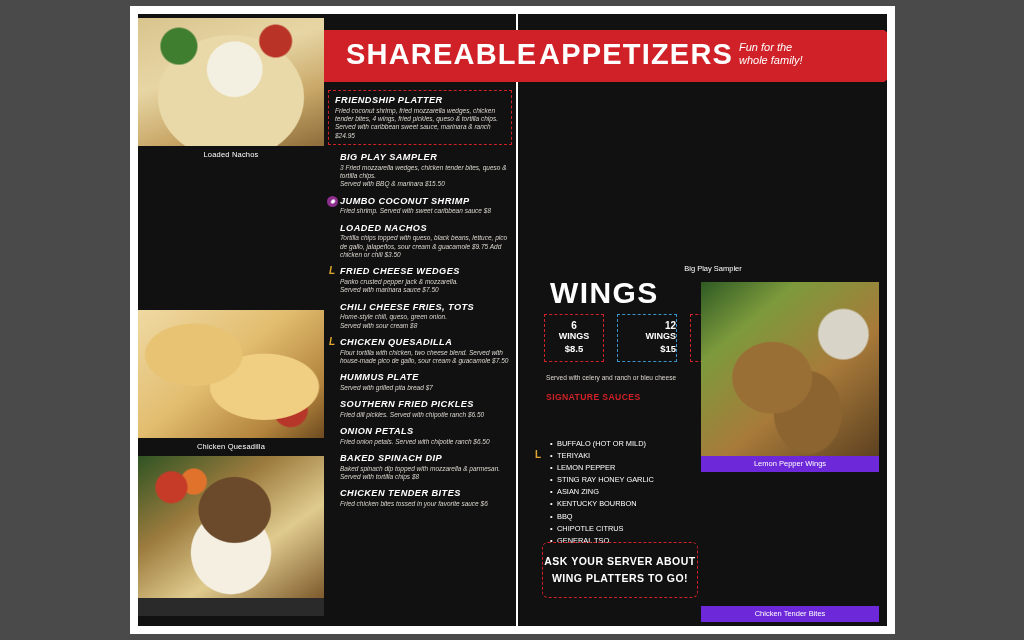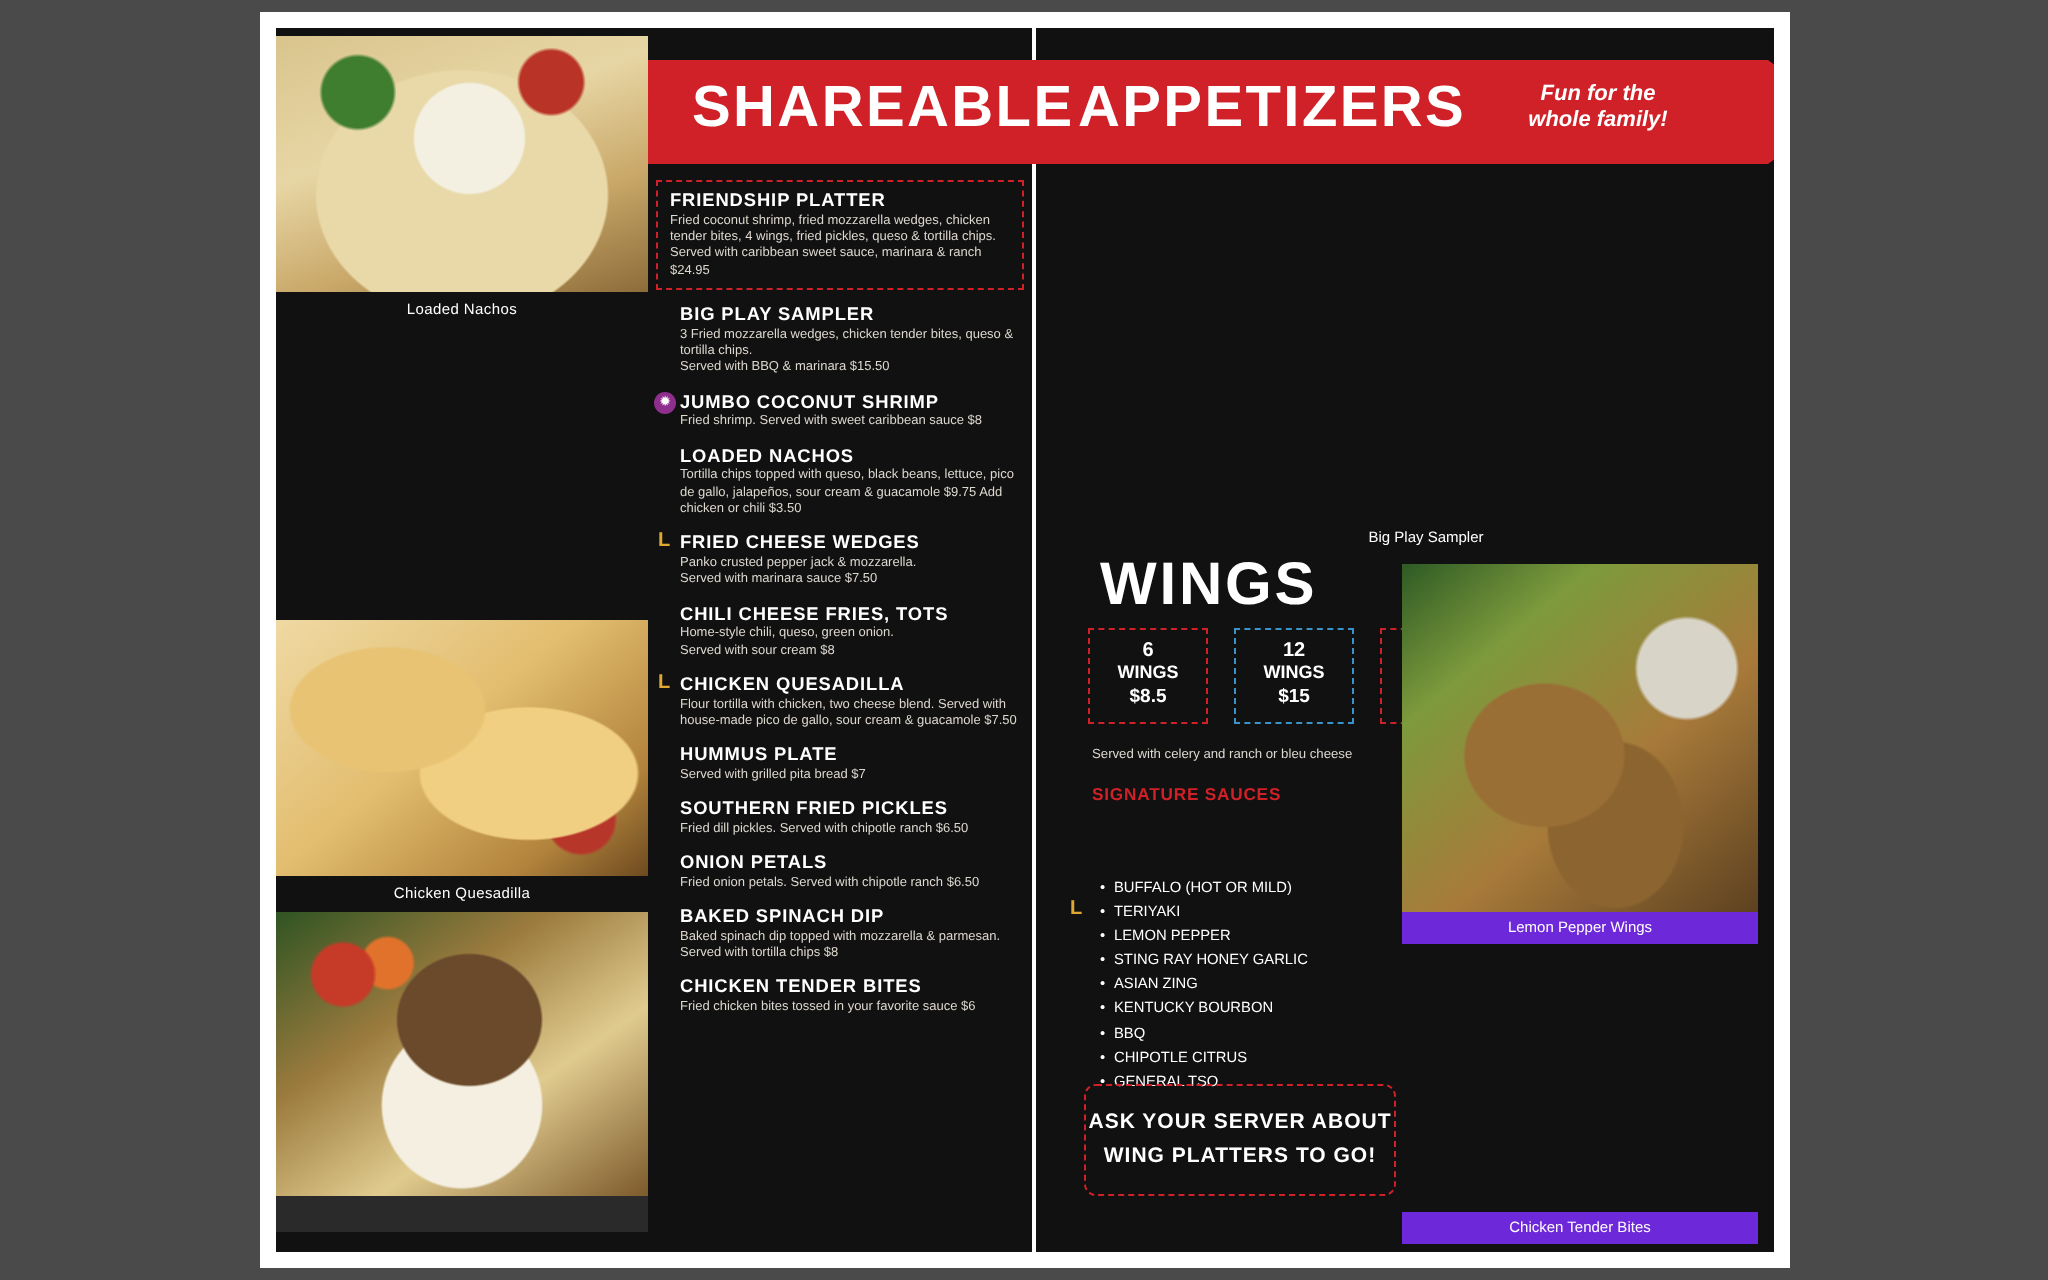--- a/index.html
+++ b/index.html
@@ -109,31 +109,31 @@
     color: #ffffff;
     font-weight: bold;
     font-size: 29px;
     letter-spacing: 1.2px;
     font-family: "Liberation Sans", sans-serif;
   }
   #banner-shareable { left: 22px; }
   #banner-appetizers { left: 215px; }
   #banner-tagline {
     position: absolute; left: 415px; top: 11px;
-    width: 120px; text-align: center;
-    color: #ffffff; font-weight: bold; font-size: 11px; line-height: 13px;
+    width: 120px; 
+    color: #ffffff; font-weight: normal; font-size: 11px; line-height: 13px;
     font-style: italic;
   }
 
   
   #items {
     position: absolute; left: 192px; top: 76px; width: 182px; bottom: 6px;
     color: #ffffff;
   }
-  .item { position: relative; margin-bottom: 7px; padding-left: 10px; }
+  .item { position: relative; margin-bottom: 7px; padding-left: 10px; font-style: italic; }
   .item-title {
     font-size: 9.2px; font-weight: bold; letter-spacing: .45px;
     color: #ffffff; margin-bottom: 1.5px;
   }
   .item-desc {
     font-size: 6.5px; line-height: 8.4px; color: #ddd8d0; font-weight: normal;
   }
   .item.boxed {
     border: 1px dashed #cf2127;
     padding: 4px 5px 4px 6px;
@@ -182,21 +182,21 @@
     position: absolute; top: 0; width: 60px; height: 48px;
     border: 1px dashed #cf2127;
     color: #ffffff; text-align: center;
     font-size: 9px; font-weight: bold; line-height: 11px;
     padding-top: 5px;
   }
   .wing-box .qty { font-size: 10px; }
   .wing-box .lbl { font-size: 9px; }
   .wing-box .prc { font-size: 9.5px; margin-top: 1px; }
   #wing-box-0 { left: 0px; }
-  #wing-box-1 { left: 73px; border-color: #3a93c9; }
+  #wing-box-1 { left: 73px; border-color: #3a93c9; text-align: right; }
   #wing-box-2 { left: 146px; border-color: #cf2127; }
 
   #wings-served {
     position: absolute; left: 26px; top: 360px;
     color: #ddd8d0; font-size: 6.6px;
   }
   #sauces-title {
     position: absolute; left: 26px; top: 378px;
     color: #cf2127; font-size: 8.6px; font-weight: bold; letter-spacing: .4px;
   }

